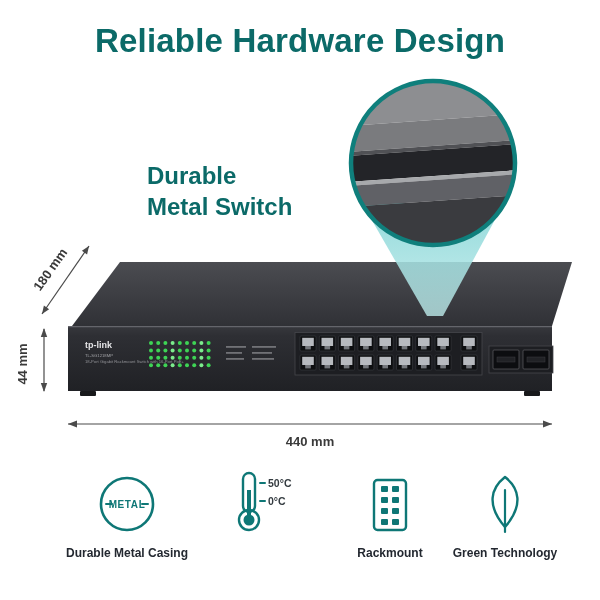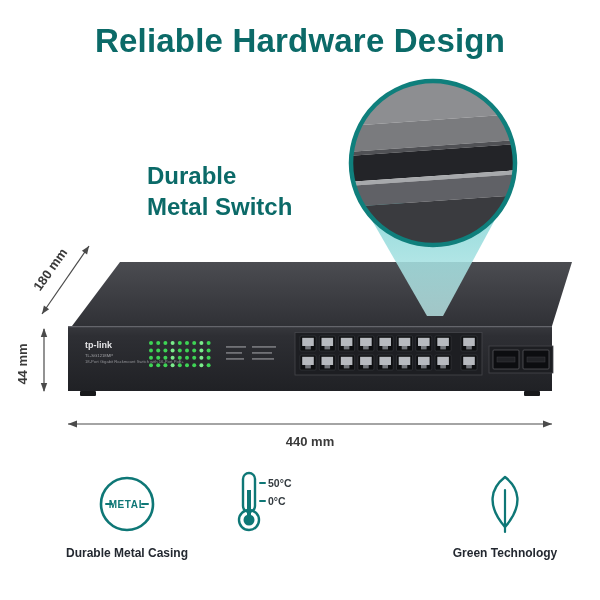--- a/index.html
+++ b/index.html
@@ -258,20 +258,38 @@
         <rect x="20" y="20" width="4" height="26" class="ac-fill"></rect>
         <circle cx="22" cy="50" r="5.5" class="ac-fill"></circle>
         <line x1="33" y1="13" x2="38" y2="13" class="ac-stroke" stroke-width="2" stroke-linecap="round"></line>
         <line x1="33" y1="31" x2="38" y2="31" class="ac-stroke" stroke-width="2" stroke-linecap="round"></line>
         <text x="41" y="17" class="temp-text">50°C</text>
         <text x="41" y="35" class="temp-text">0°C</text>
       </svg>
     </div>
   </div>
 
+  <div class="feature f3">
+    <div class="icon-wrap">
+      <svg width="56" height="58" viewBox="0 0 56 58">
+        <rect x="12" y="4" width="32" height="50" rx="3.5" fill="none" class="ac-stroke" stroke-width="2.4"></rect>
+        <g class="ac-fill">
+          <rect x="19" y="10" width="7" height="6" rx="1"></rect>
+            <rect x="30" y="10" width="7" height="6" rx="1"></rect>
+          <rect x="19" y="21" width="7" height="6" rx="1"></rect>
+            <rect x="30" y="21" width="7" height="6" rx="1"></rect>
+          <rect x="19" y="32" width="7" height="6" rx="1"></rect>
+            <rect x="30" y="32" width="7" height="6" rx="1"></rect>
+          <rect x="19" y="43" width="7" height="6" rx="1"></rect>
+            <rect x="30" y="43" width="7" height="6" rx="1"></rect>
+        </g>
+      </svg>
+    </div>
+    <div class="flabel">Rackmount</div>
+  </div>
 
   <div class="feature f4">
     <div class="icon-wrap">
       <svg width="56" height="62" viewBox="0 0 56 62">
         <path d="M28,5 C42,16 47,33 28,55 C9,33 14,16 28,5 Z" fill="none" class="ac-stroke" stroke-width="2.4" stroke-linejoin="round"></path>
         <path d="M28,18 L28,60" fill="none" class="ac-stroke" stroke-width="2.2" stroke-linecap="round"></path>
       </svg>
     </div>
     <div class="flabel">Green Technology</div>
   </div>

